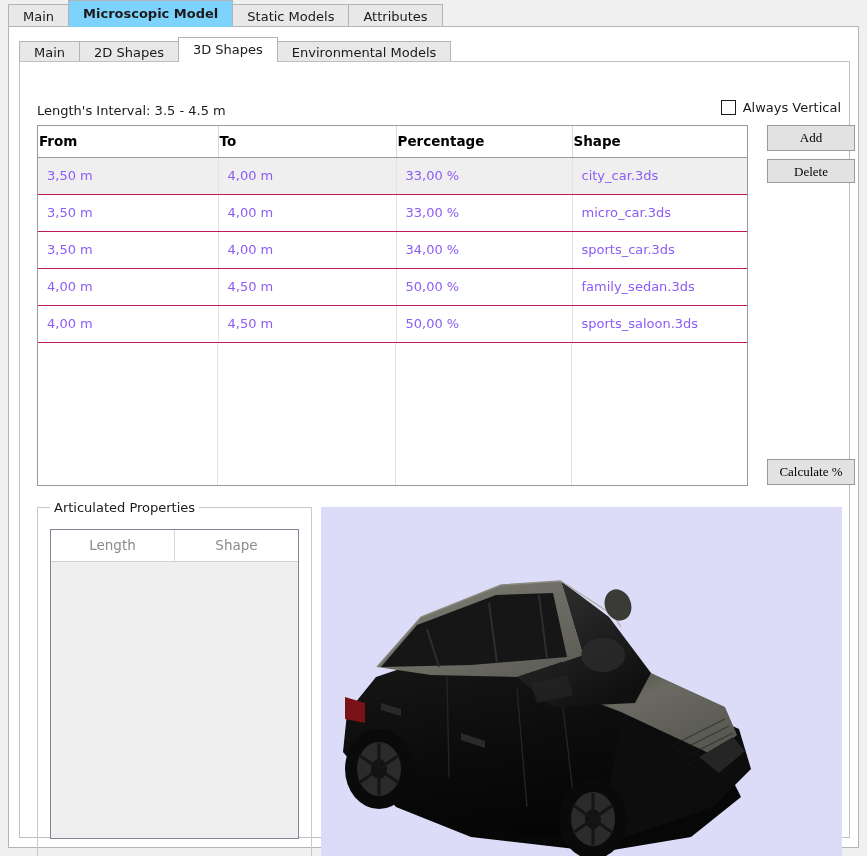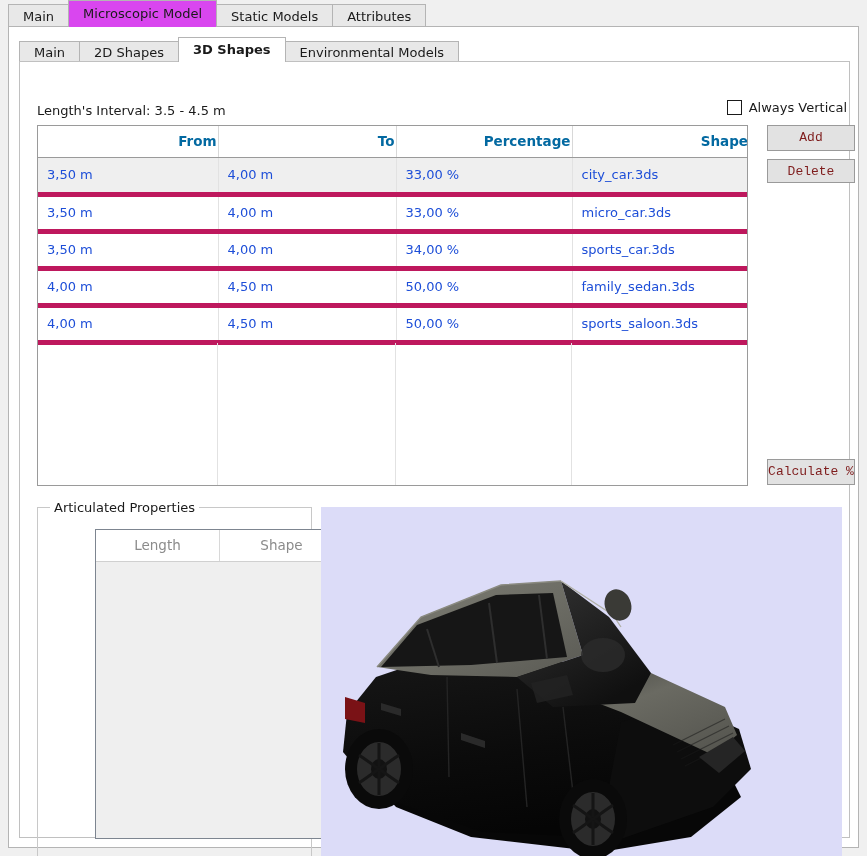--- a/index.html
+++ b/index.html
@@ -35,25 +35,26 @@
     padding: 0 14px;
     height: 23px;
     line-height: 23px;
     font-size: 13px;
     color: #1a1a1a;
     white-space: nowrap;
     margin-right: -1px;
     box-sizing: border-box;
   }
   .tab.active {
-    background: #d946ef;
+    background: #7dd3fc;
     height: 27px;
     line-height: 25px;
     z-index: 5;
     border-color: #b4b4b4;
+    font-weight: bold;
   }
 
   
   .outer-panel {
     position: absolute;
     left: 8px; top: 26px;
     width: 851px; height: 822px;
     background: #ffffff;
     border: 1px solid #b4b4b4;
     box-sizing: border-box;
@@ -77,21 +78,20 @@
     font-size: 13px;
     white-space: nowrap;
     margin-right: -1px;
     box-sizing: border-box;
   }
   .tab2.active {
     background: #ffffff;
     height: 25px;
     line-height: 23px;
     z-index: 5;
-    font-weight: bold;
   }
 
   
   .inner-panel {
     position: absolute;
     left: 10px; top: 34px;
     width: 831px; height: 777px;
     background: #ffffff;
     border: 1px solid #c0c0c0;
     box-sizing: border-box;
@@ -100,21 +100,21 @@
   
   .interval-label {
     position: absolute;
     left: 17px; top: 41px;
     font-size: 13px;
     color: #1a1a1a;
     white-space: nowrap;
   }
   .always-vertical {
     position: absolute;
-    right: 2px; top: 38px;
+    right: 8px; top: 38px;
     display: flex;
     align-items: center;
     gap: 7px;
   }
   .chkbox {
     width: 15px; height: 15px;
     border: 1px solid #1a1a1a;
     background: #ffffff;
     box-sizing: border-box;
     display: inline-block;
@@ -137,31 +137,31 @@
     table-layout: fixed;
     font-size: 13px;
   }
   table.grid th {
     height: 31px;
     background: #ffffff;
     border-right: 1px solid #d8d8d8;
     border-bottom: 1px solid #9a9a9a;
     font-weight: bold;
     font-size: 13.5px;
-    color: #0369a1;
-    text-align: right;
+    color: #000000;
+    text-align: left;
     box-sizing: border-box;
   }
   table.grid th:last-child { border-right: none; }
   table.grid td {
     height: 37px;
     border-right: 1px solid #e2e2e2;
-    border-bottom: 5px solid #be185d;
+    border-bottom: 1px solid #be185d;
     padding-left: 9px;
-    color: #1d4ed8;
+    color: #8b5cf6;
     box-sizing: border-box;
     white-space: nowrap;
     overflow: hidden;
   }
   table.grid td:last-child { border-right: none; }
   table.grid tr.selected td { background: #efefef; }
   .col-from  { width: 180px; }
   .col-to    { width: 178px; }
   .col-pct   { width: 176px; }
   .col-shape { width: 177px; }
@@ -179,25 +179,25 @@
     width: 1px;
     background: #e2e2e2;
   }
 
   
   .btn {
     position: absolute;
     background: #e2e2e2;
     border: 1px solid #9a9a9a;
     font-size: 13px;
-    color: #7f1d1d;
+    color: #000000;
     text-align: center;
     box-sizing: border-box;
     cursor: default;
-    font-family: Liberation Mono, monospace;
+    font-family: Liberation Serif, serif;
   }
   #btn-add    { left: 747px; top: 63px;  width: 88px; height: 26px; line-height: 24px; }
   #btn-delete { left: 747px; top: 97px;  width: 88px; height: 24px; line-height: 24px; }
   #btn-calc   { left: 747px; top: 397px; width: 88px; height: 26px; line-height: 24px; }
 
   
   .groupbox {
     position: absolute;
     left: 17px; top: 445px;
     width: 275px; height: 354px;
@@ -214,21 +214,20 @@
     white-space: nowrap;
   }
   .artic-table-wrap {
     position: absolute;
     left: 12px; top: 21px;
     width: 249px; height: 310px;
     border: 1px solid #7d8590;
     background: #efefef;
     box-sizing: border-box;
     overflow: hidden;
-    margin-left: 45px;
   }
   table.grid2 {
     border-collapse: collapse;
     width: 100%;
     table-layout: fixed;
     font-size: 13.5px;
   }
   table.grid2 th {
     height: 31px;
     background: #ffffff;

